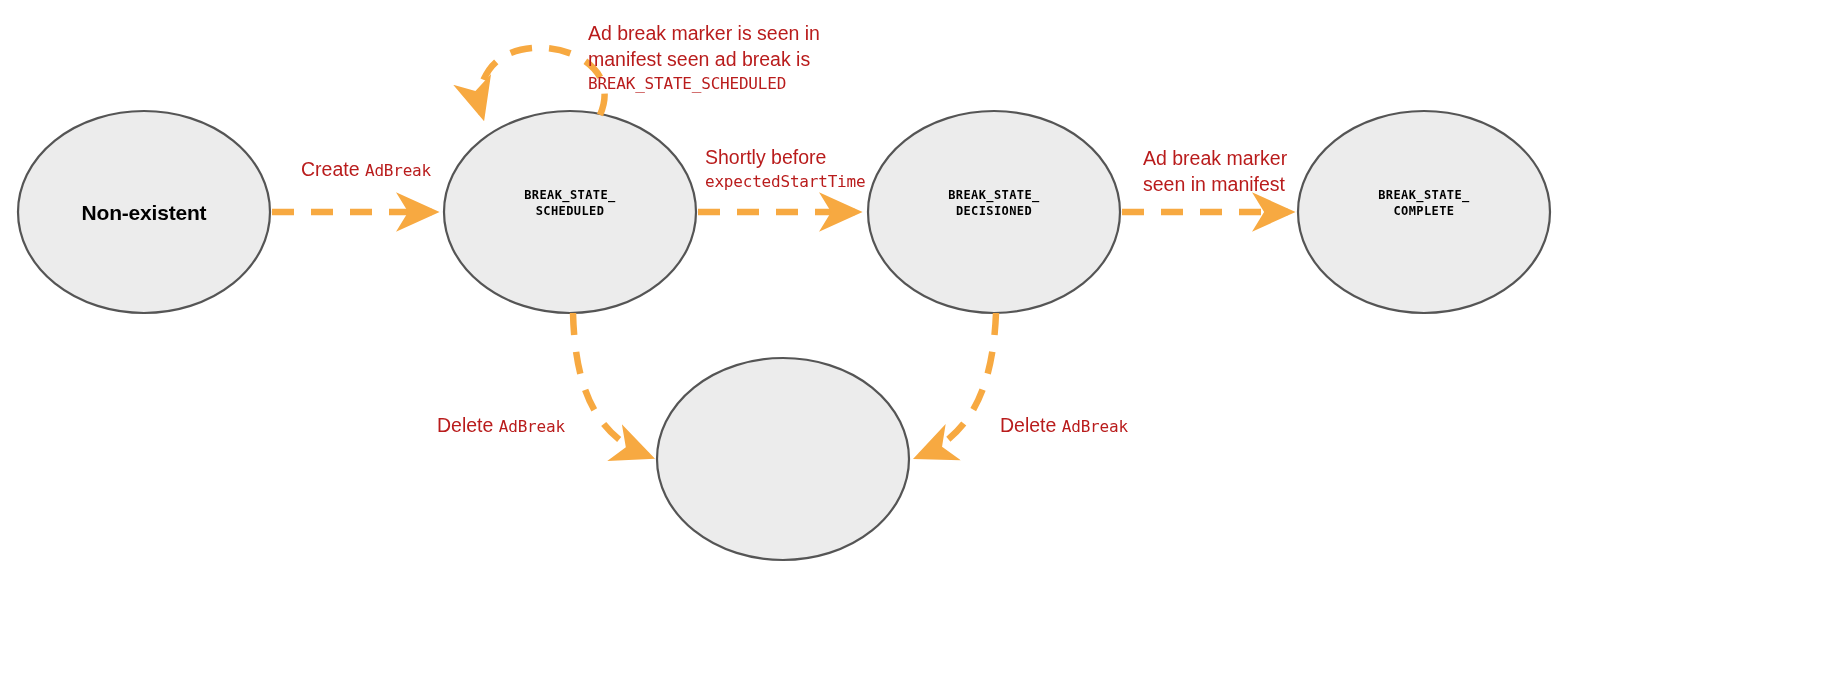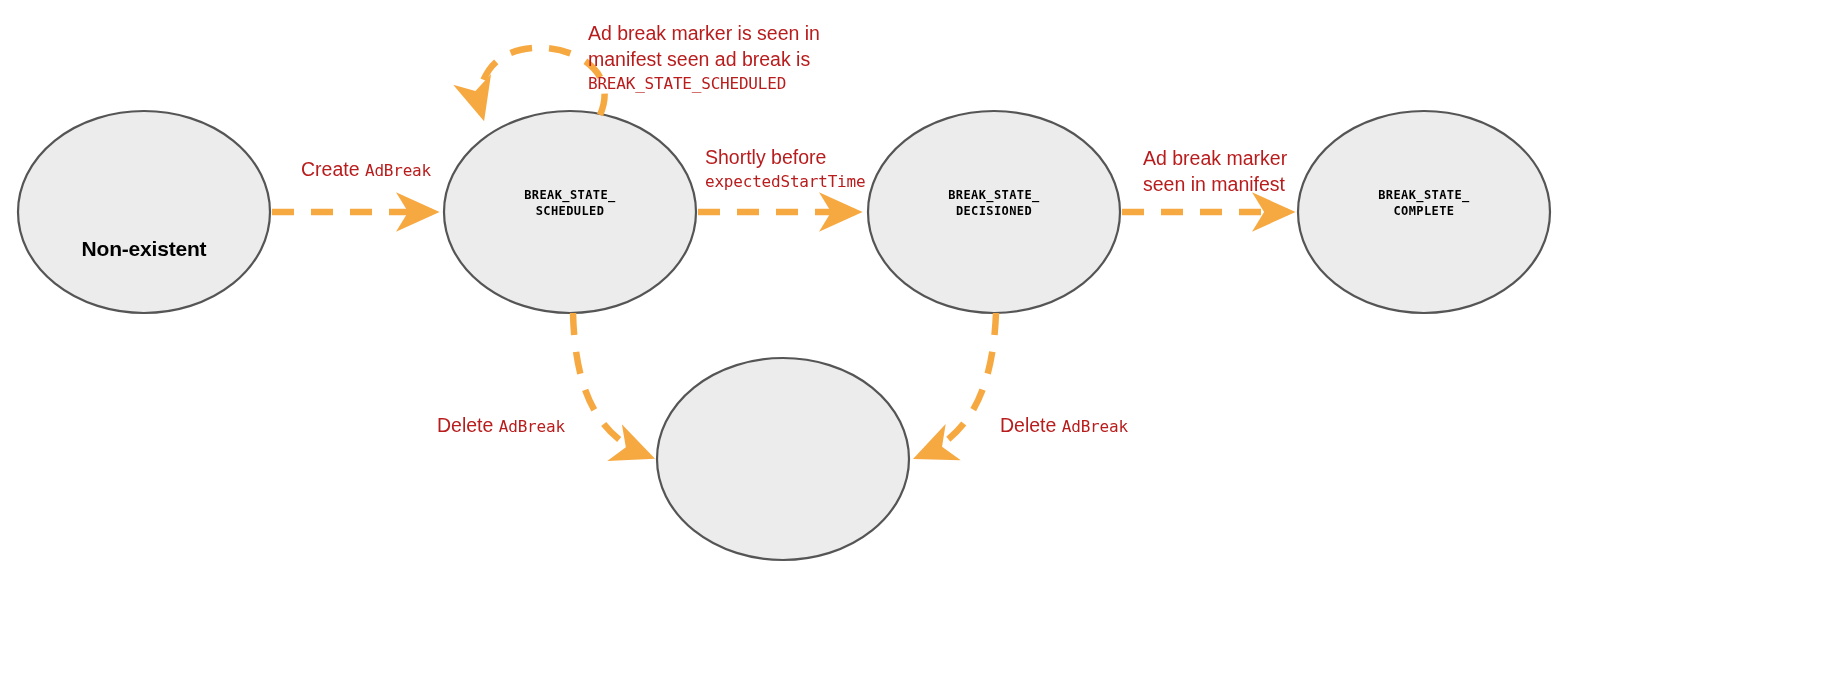--- a/index.html
+++ b/index.html
@@ -14,21 +14,20 @@
     line-height:1.30;
     color:#000;
     pointer-events:none;
     white-space:pre-line;
   }
   .node-label.plain{
     font-family:"Liberation Sans",sans-serif;
     font-weight:bold;
     font-size:21px;
     letter-spacing:-0.2px;
-    margin-top:36px;
   }
   .node-label.mono{
     font-family:"DejaVu Sans Mono","Liberation Mono",monospace;
     font-weight:bold;
     font-size:12px;
     letter-spacing:0.4px;
   }
 
   .edge-label{
     position:absolute;

